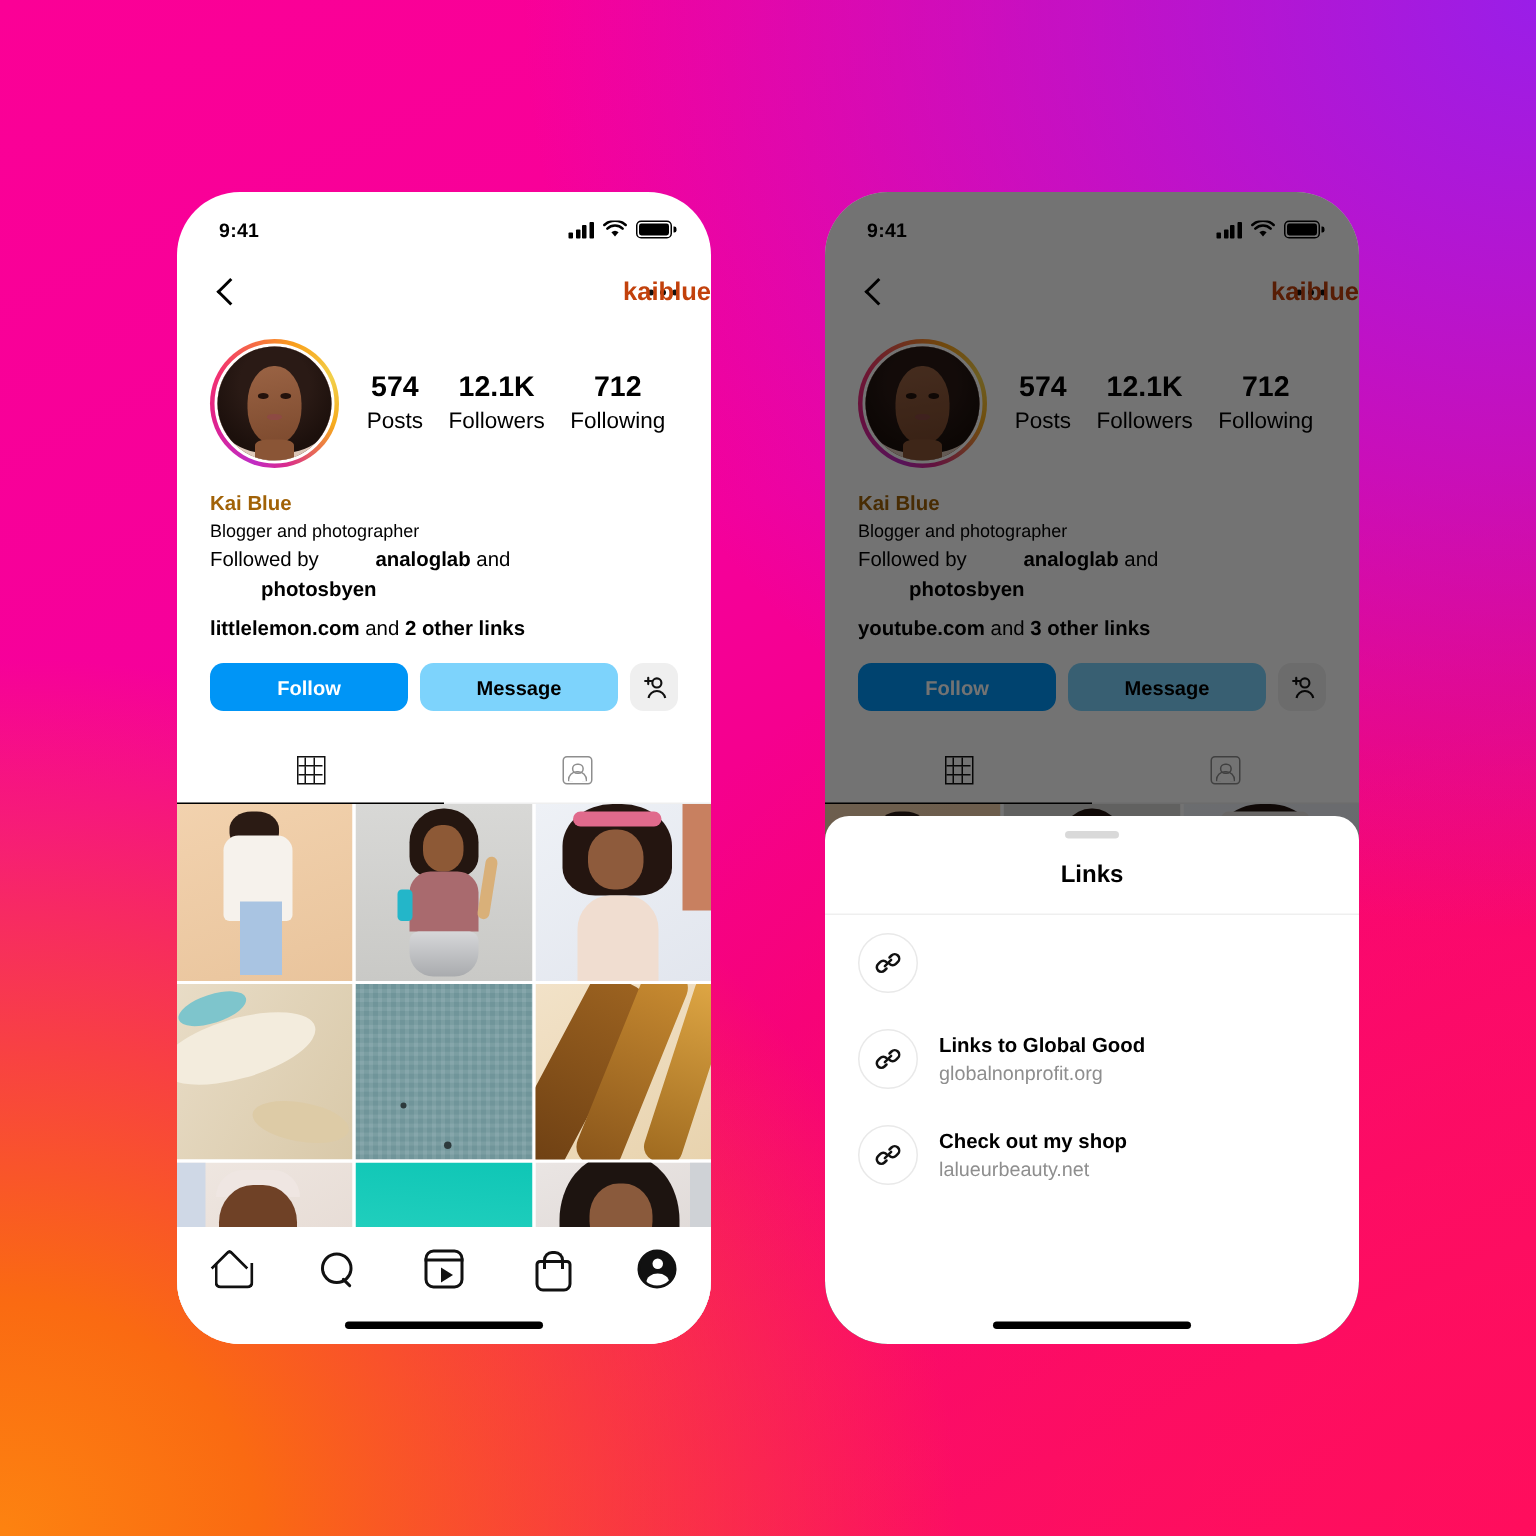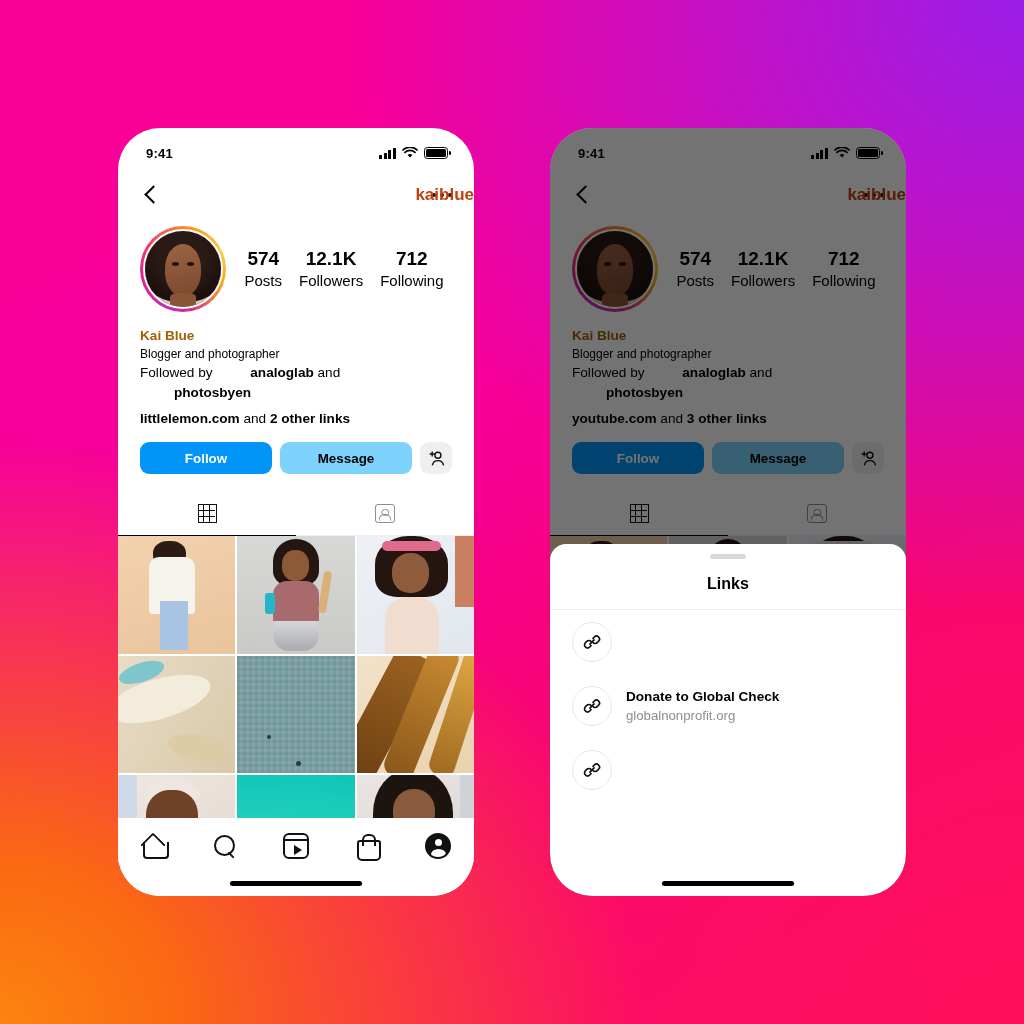--- a/index.html
+++ b/index.html
@@ -579,31 +579,35 @@
 
       <div class="link-row">
         <div class="link-ico">
           <svg viewBox="0 0 24 24" fill="none" stroke="#111" stroke-width="2" stroke-linecap="round">
             <path d="M9.5 14.5 L14.5 9.5"></path>
             <path d="M13.2 7.6 l1.6-1.6 a3.6 3.6 0 0 1 5.1 5.1 l-1.6 1.6 a3.6 3.6 0 0 1 -5.1 0"></path>
             <path d="M10.8 16.4 l-1.6 1.6 a3.6 3.6 0 0 1 -5.1 -5.1 l1.6 -1.6 a3.6 3.6 0 0 1 5.1 0"></path>
           </svg>
         </div>
         <div>
-          <div class="link-title">Donate to Global Check</div>
+          <div class="link-title">Links to Global Good</div>
           <div class="link-url">globalnonprofit.org</div>
         </div>
       </div>
 
       <div class="link-row">
         <div class="link-ico">
           <svg viewBox="0 0 24 24" fill="none" stroke="#111" stroke-width="2" stroke-linecap="round">
             <path d="M9.5 14.5 L14.5 9.5"></path>
             <path d="M13.2 7.6 l1.6-1.6 a3.6 3.6 0 0 1 5.1 5.1 l-1.6 1.6 a3.6 3.6 0 0 1 -5.1 0"></path>
             <path d="M10.8 16.4 l-1.6 1.6 a3.6 3.6 0 0 1 -5.1 -5.1 l1.6 -1.6 a3.6 3.6 0 0 1 5.1 0"></path>
           </svg>
         </div>
+        <div>
+          <div class="link-title">Check out my shop</div>
+          <div class="link-url">lalueurbeauty.net</div>
+        </div>
       </div>
 
       <div class="home-ind"></div>
     </div>
   </div>
 </div>
 
 </body></html>

